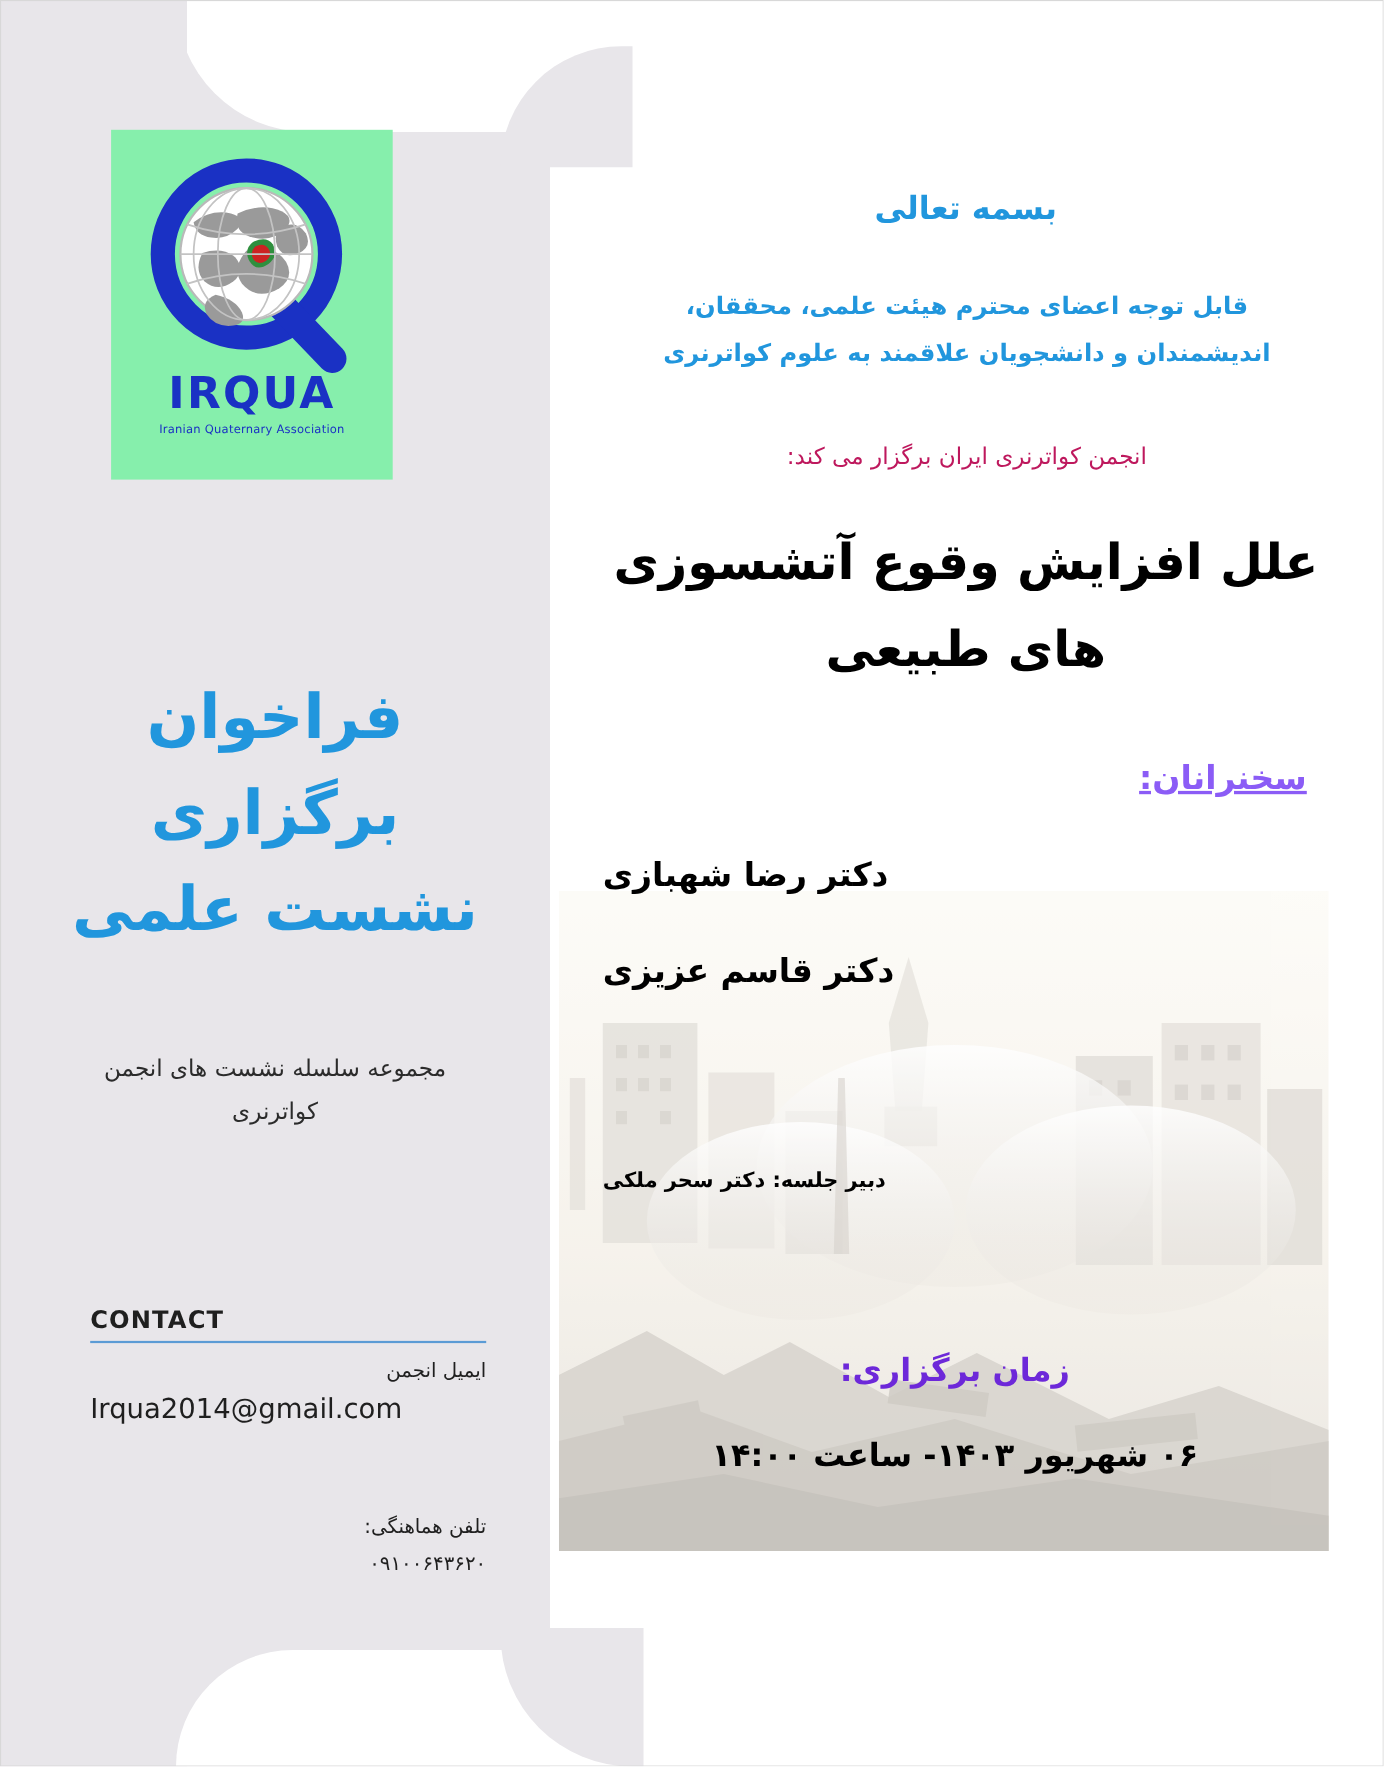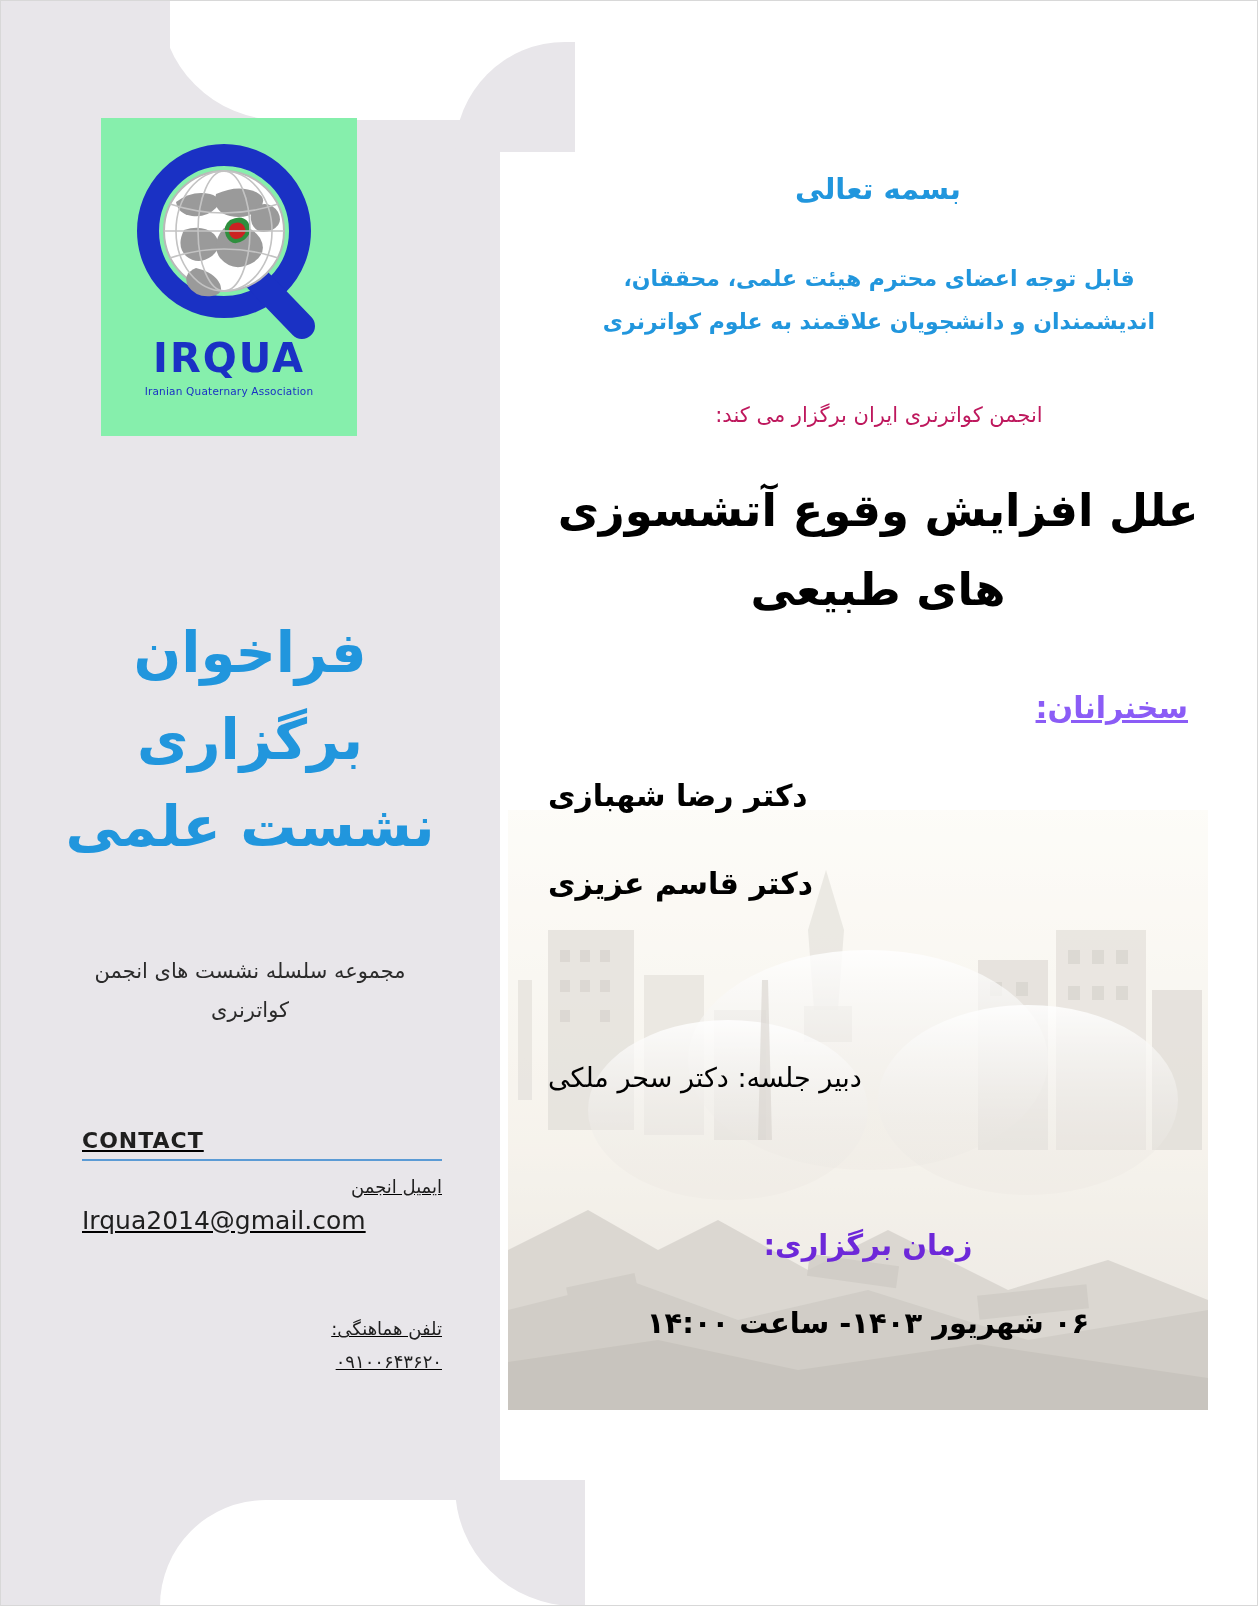--- a/index.html
+++ b/index.html
@@ -131,24 +131,23 @@
     color: #2b2b2b;
     font-size: 21px;
     line-height: 1.85;
     direction: rtl;
   }
 
   
   .contact-wrap {
     position: absolute;
     left: 82px;
-    top: 1128px;
+    top: 1188px;
     width: 360px;
     direction: ltr;
-    text-decoration: underline;
   }
   .contact-title {
     font-size: 22px;
     font-weight: bold;
     letter-spacing: 1px;
     color: #1f1f1f;
     padding-bottom: 6px;
   }
   .contact-rule {
     height: 2px;
@@ -261,22 +260,22 @@
     font-size: 30px;
     font-weight: bold;
   }
   .chair-line {
     position: absolute;
     right: 70px;
     top: 1062px;
     width: 640px;
     text-align: left;
     color: #000000;
-    font-size: 27px;
-    font-weight: normal;
+    font-size: 19px;
+    font-weight: bold;
   }
   .when-label {
     position: absolute;
     right: 70px;
     top: 1228px;
     width: 640px;
     text-align: center;
     color: #6d28d9;
     font-size: 29px;
     font-weight: bold;

